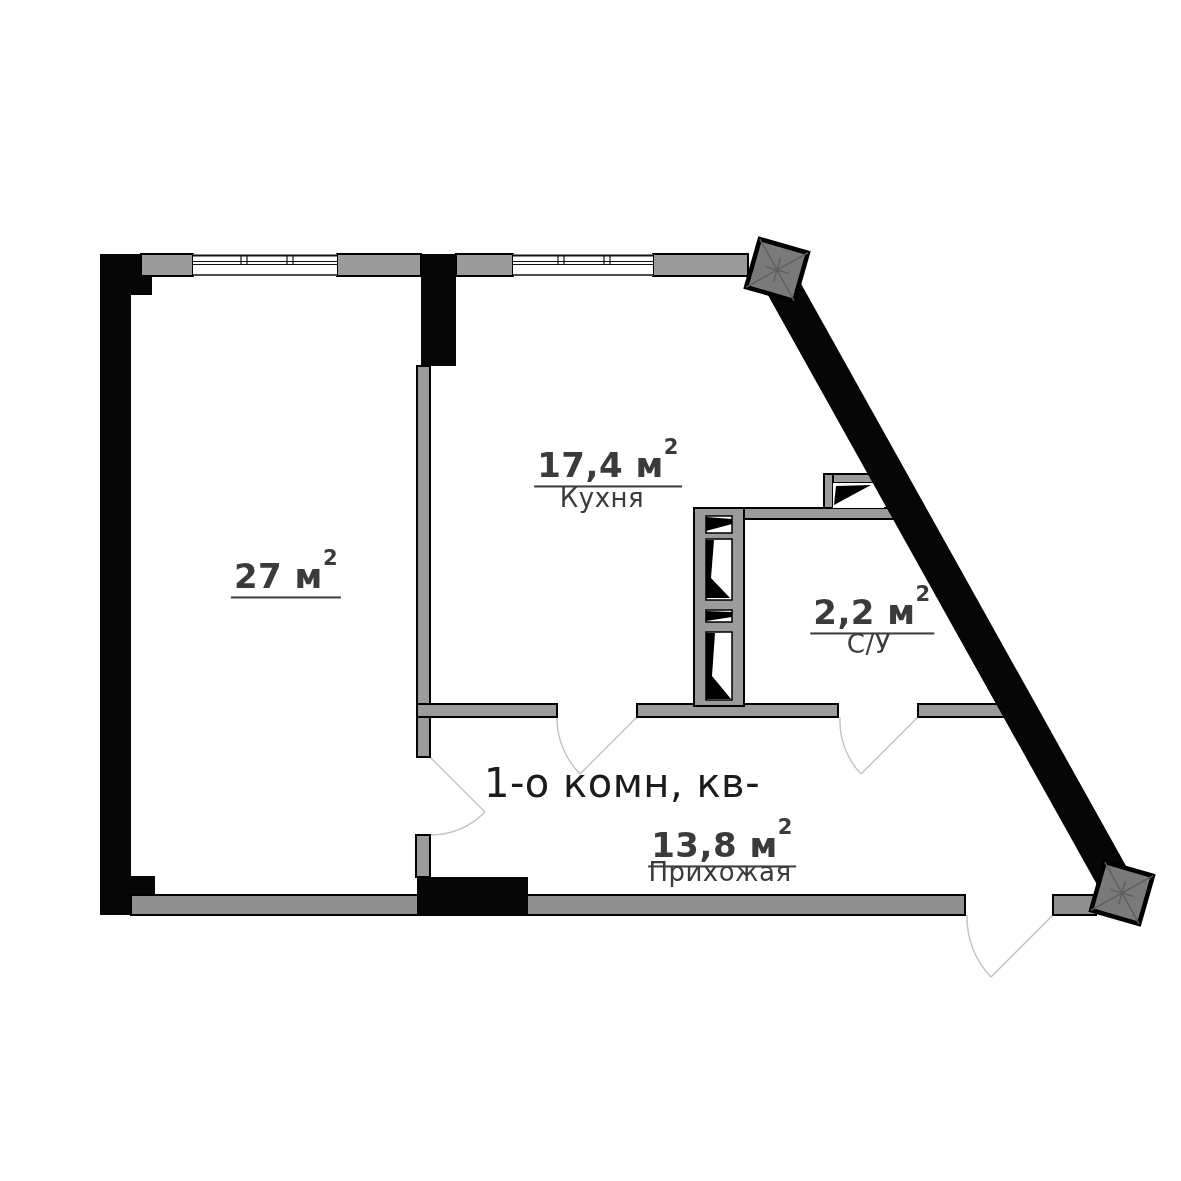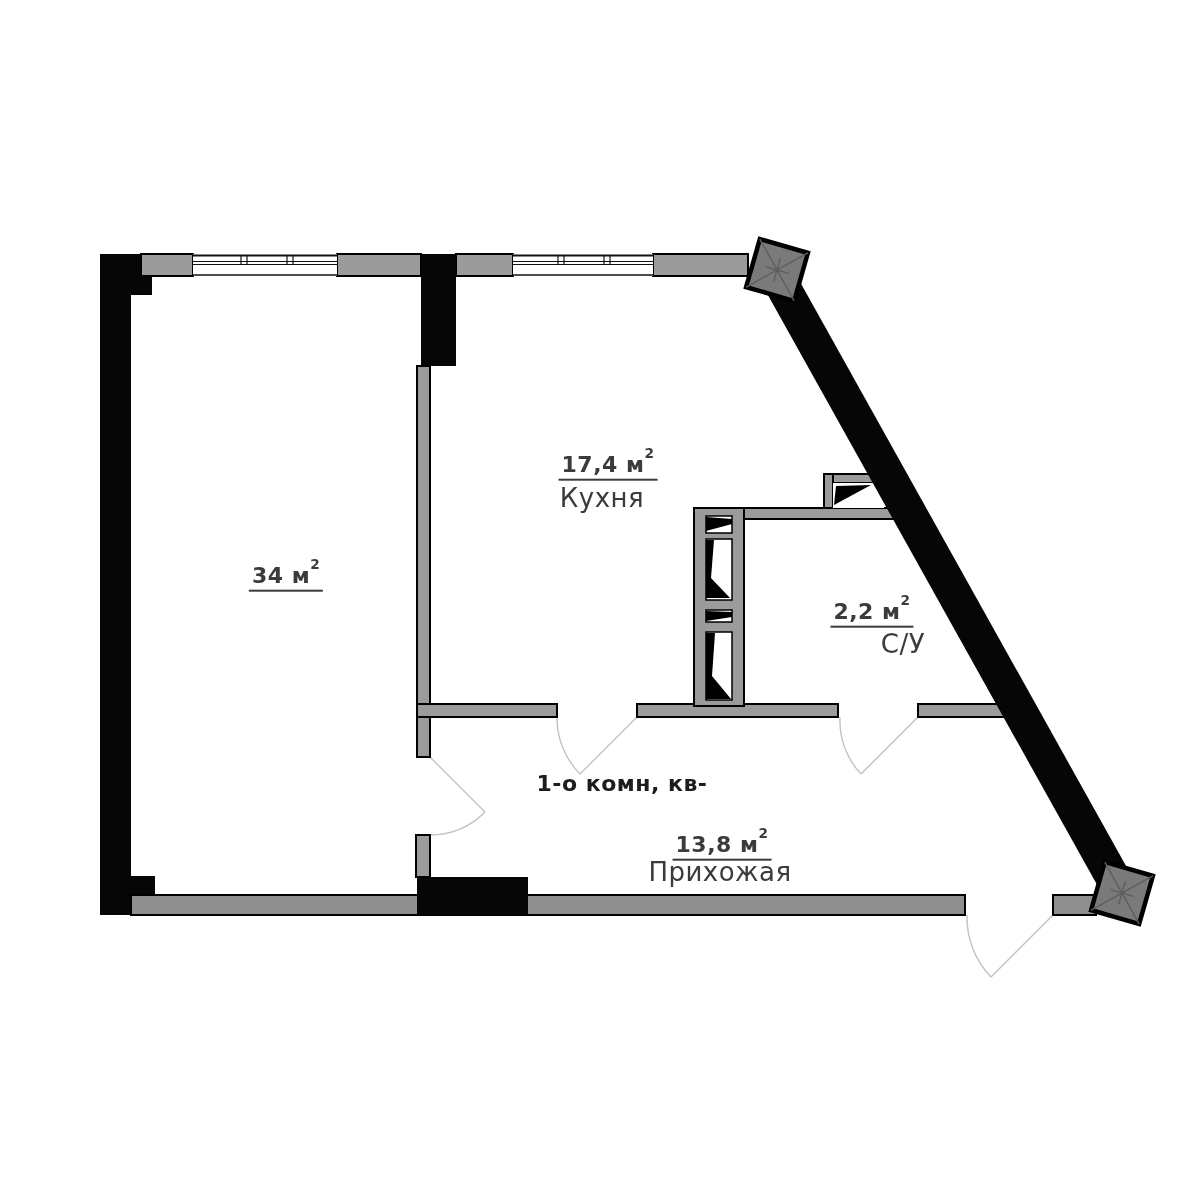--- a/index.html
+++ b/index.html
@@ -11,25 +11,25 @@
     --arc_gray:#c2c2c2;
     --label_text:#3b3b3b;
     --title_text:#1c1c1c;
   }
   html,body{margin:0;padding:0;background:#ffffff;}
   .stage{position:relative;width:1181px;height:1181px;background:#ffffff;overflow:hidden;
          font-family:"DejaVu Sans","Liberation Sans",sans-serif;}
   .plan-svg{position:absolute;left:0;top:0;}
   .lbl{position:absolute;transform:translate(-50%,-50%);white-space:nowrap;color:var(--label_text);
        text-align:center;}
-  .area{font-size:22px;font-weight:600;letter-spacing:.5px;}
+  .area{font-size:34px;font-weight:600;letter-spacing:.5px;}
   .area .u{border-bottom:2.5px solid var(--label_text);padding:0 3px 1px 3px;display:inline-block;line-height:1.15;}
   .area sup{font-size:0.62em;position:relative;top:-0.45em;font-weight:700;}
   .rname{font-size:26px;font-weight:500;letter-spacing:.5px;text-align:center;}
-  .title{font-size:22px;font-weight:700;color:var(--title_text);line-height:39px;letter-spacing:.5px;}
+  .title{font-size:40px;font-weight:400;color:var(--title_text);line-height:39px;letter-spacing:.5px;}
 </style>
 </head>
 <body>
 
 <div class="stage">
 
   <svg class="plan-svg" width="1181" height="1181" viewBox="0 0 1181 1181">
 
     <g stroke="var(--arc_gray)" stroke-width="1.4" fill="none">
 
@@ -143,32 +143,32 @@
         <line x1="1147" y1="868" x2="1097" y2="918"></line>
         <line x1="1122" y1="893" x2="1122" y2="881"></line>
         <line x1="1122" y1="893" x2="1134" y2="893"></line>
         <line x1="1122" y1="893" x2="1122" y2="905"></line>
         <line x1="1122" y1="893" x2="1110" y2="893"></line>
       </g>
     </g>
   </svg>
 
   <div class="lbl area" style="left:286px;top:577px;">
-    <span class="u"><span>34 м</span><sup>2</sup></span>
+    <span class="u"><span>27 м</span><sup>2</sup></span>
   </div>
 
   <div class="lbl area" style="left:608px;top:466px;">
     <span class="u"><span>17,4 м</span><sup>2</sup></span>
   </div>
   <div class="lbl rname" style="left:602px;top:498px;">Кухня</div>
 
   <div class="lbl area" style="left:872px;top:613px;">
     <span class="u"><span>2,2 м</span><sup>2</sup></span>
   </div>
-  <div class="lbl rname" style="left:869px;top:644px;margin-left:34px;">С/У</div>
+  <div class="lbl rname" style="left:869px;top:644px;">С/У</div>
 
   <div class="lbl area" style="left:722px;top:846px;">
     <span class="u"><span>13,8 м</span><sup>2</sup></span>
   </div>
   <div class="lbl rname" style="left:720px;top:872px;">Прихожая</div>
 
   <div class="lbl title" style="left:622px;top:783px;">
     <div>1-о комн, кв-</div>
   </div>
 

